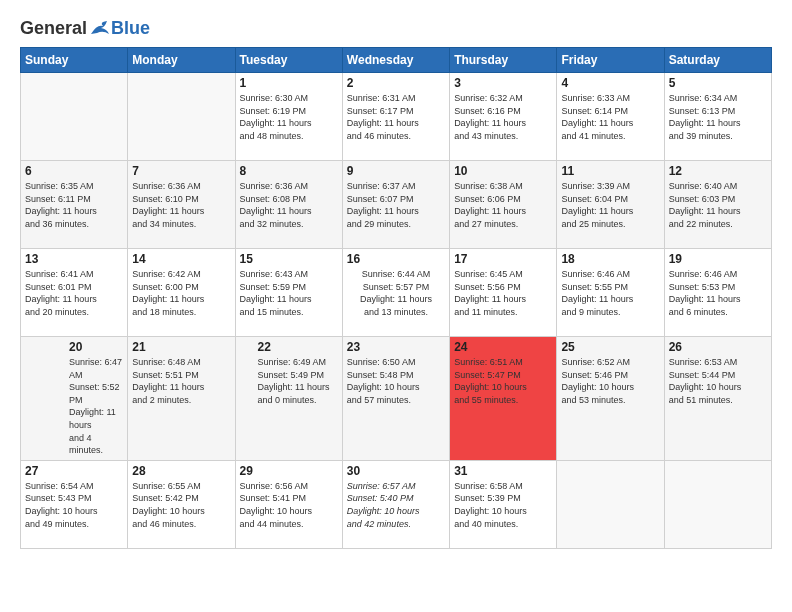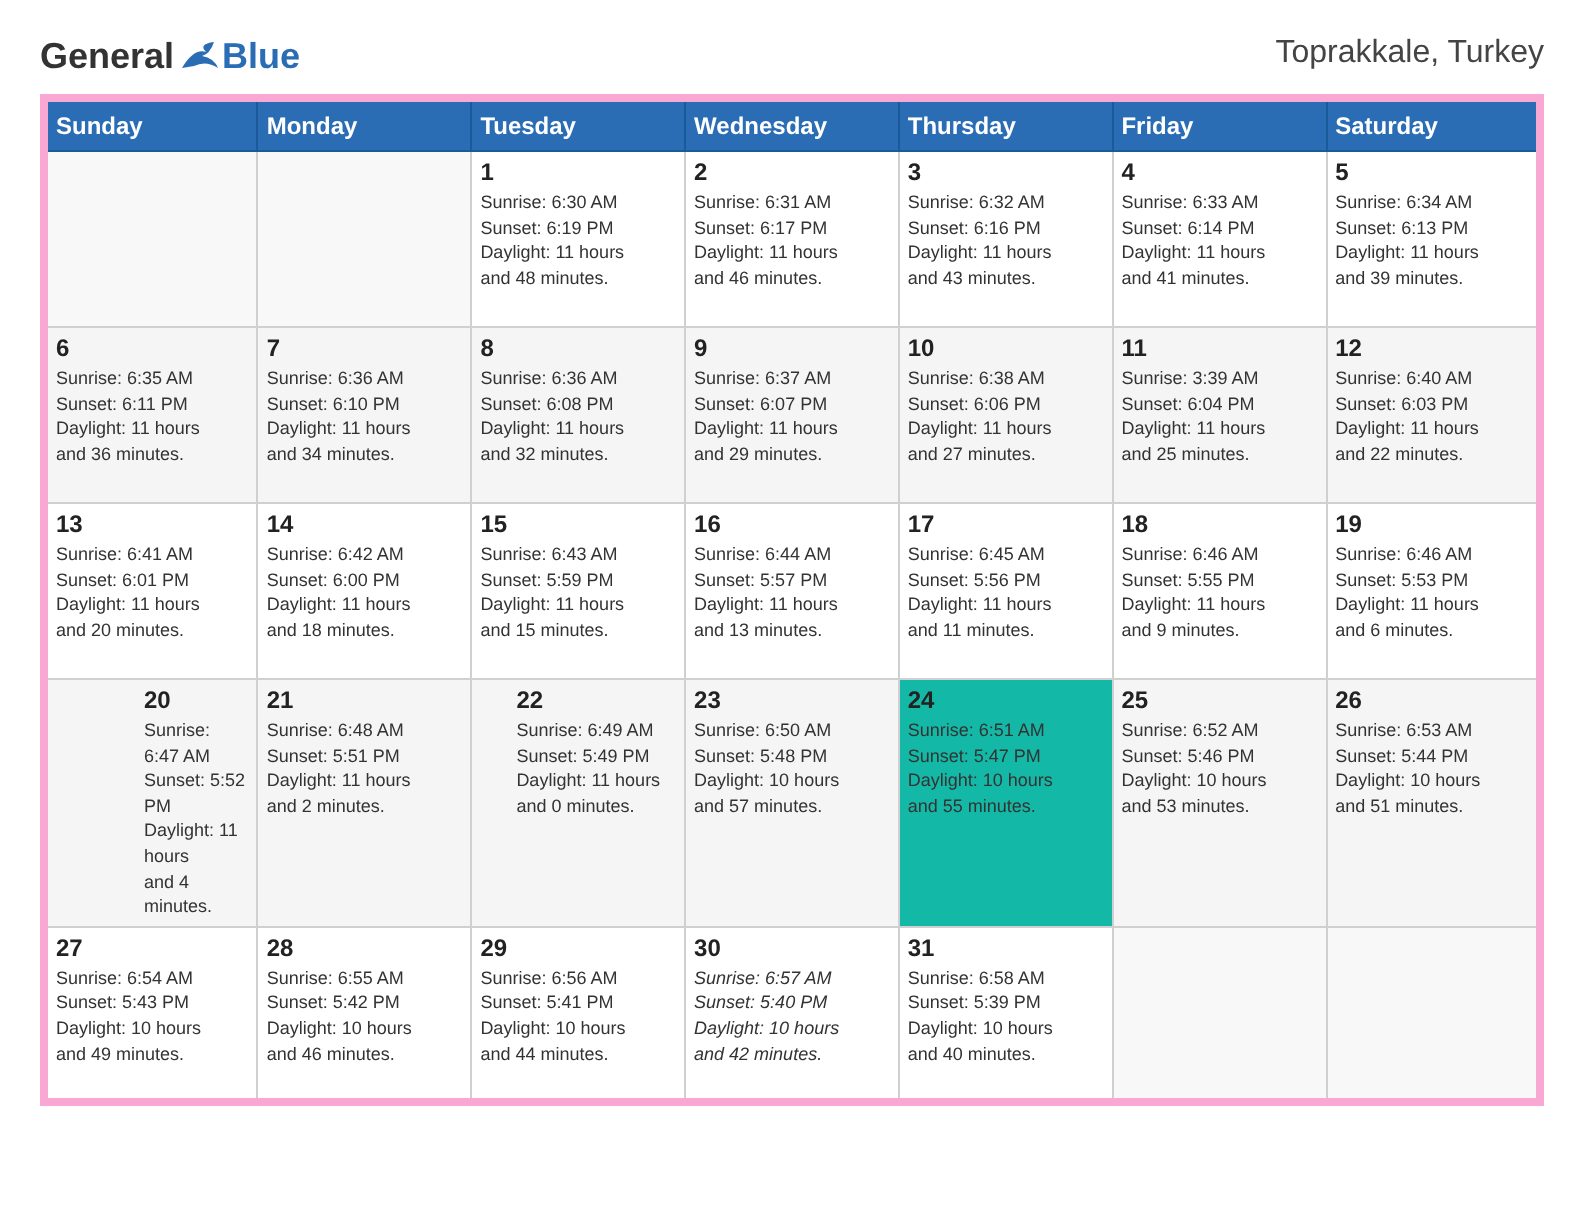--- a/index.html
+++ b/index.html
@@ -55,21 +55,21 @@
       font-weight: bold;
       color: #222;
       line-height: 1.1;
     }
     .location {
       font-size: 16px;
       color: #444;
     }
     .calendar {
       flex: 1;
-      border: 4px solid #f9a8d4;
+      border: 1px solid #f9a8d4;
       border-collapse: collapse;
       width: 100%;
       table-layout: fixed;
     }
     .calendar th {
       background: #2a6db5;
       color: #fff;
       font-size: 12px;
       font-weight: bold;
       padding: 5px 4px;
@@ -108,21 +108,20 @@
     <div class="logo">
       <div class="logo-text">
         <span class="logo-general">General</span>
         <svg class="logo-bird" viewBox="0 0 22 18" xmlns="http://www.w3.org/2000/svg">
           <path d="M2 14 Q8 4 14 6 Q10 2 18 1 Q16 7 12 8 Q18 9 20 14 Q14 10 8 13 Z" fill="#2a6db5"></path>
         </svg>
         <span class="logo-blue">Blue</span>
       </div>
     </div>
     <div class="title-area">
-      <div class="location">Toprakkale, Turkey</div>
     </div>
   </div>
 
   <table class="calendar">
     <thead>
       <tr>
       <th>Sunday</th>
           <th>Monday</th>
           <th>Tuesday</th>
           <th>Wednesday</th>
@@ -239,21 +238,21 @@
           </td>
           <td>
             <span class="day-number">15</span>
             <div class="cell-info" style="white-space: pre-line;">Sunrise: 6:43 AM
 Sunset: 5:59 PM
 Daylight: 11 hours
 and 15 minutes.</div>
           </td>
           <td>
             <span class="day-number">16</span>
-            <div class="cell-info" style="white-space: pre-line;">Sunrise: 6:44 AM
+            <div class="cell-info" style="white-space: pre-line; text-align: center;">Sunrise: 6:44 AM
 Sunset: 5:57 PM
 Daylight: 11 hours
 and 13 minutes.</div>
           </td>
           <td>
             <span class="day-number">17</span>
             <div class="cell-info" style="white-space: pre-line;">Sunrise: 6:45 AM
 Sunset: 5:56 PM
 Daylight: 11 hours
 and 11 minutes.</div>
@@ -295,21 +294,21 @@
 Daylight: 11 hours
 and 0 minutes.</div>
           </td>
           <td style="background: rgb(245, 245, 245);">
             <span class="day-number">23</span>
             <div class="cell-info" style="white-space: pre-line;">Sunrise: 6:50 AM
 Sunset: 5:48 PM
 Daylight: 10 hours
 and 57 minutes.</div>
           </td>
-          <td style="background: #14b8a6;">
+          <td style="background: #ef4444;">
             <span class="day-number">24</span>
             <div class="cell-info" style="white-space: pre-line;">Sunrise: 6:51 AM
 Sunset: 5:47 PM
 Daylight: 10 hours
 and 55 minutes.</div>
           </td>
           <td style="background: rgb(245, 245, 245);">
             <span class="day-number">25</span>
             <div class="cell-info" style="white-space: pre-line;">Sunrise: 6:52 AM
 Sunset: 5:46 PM

